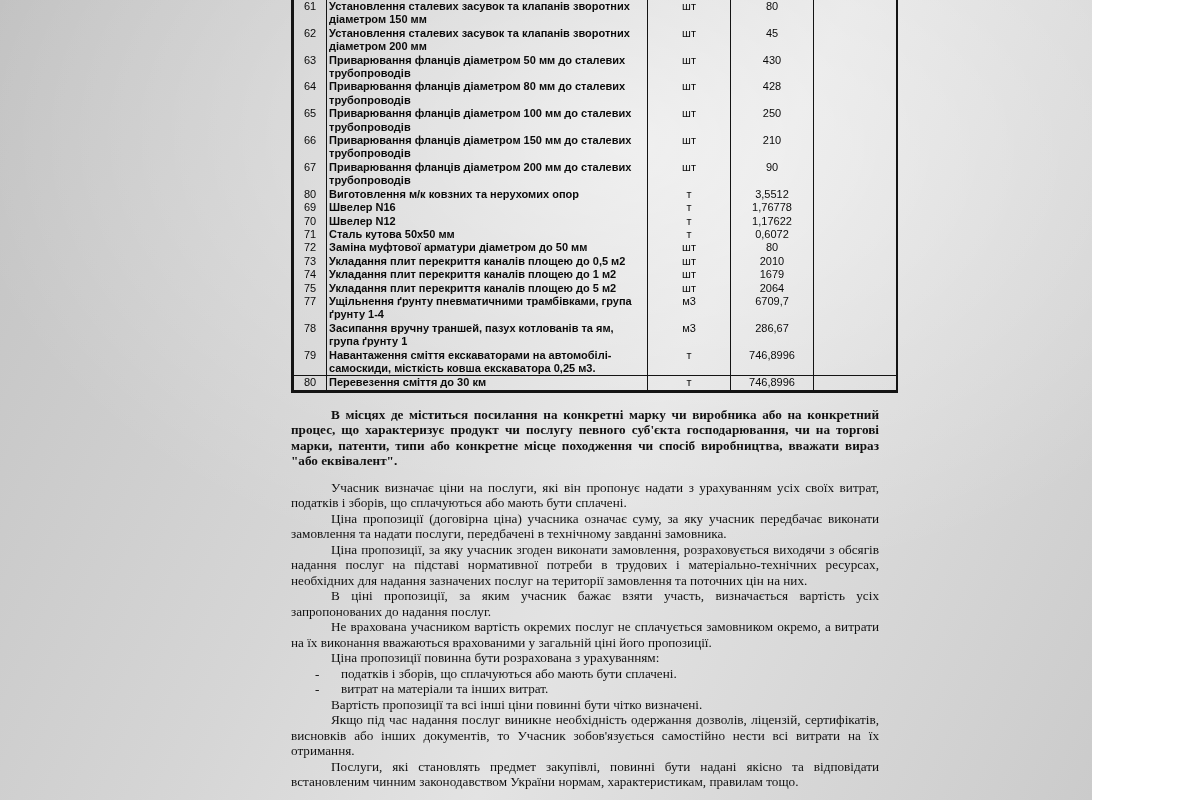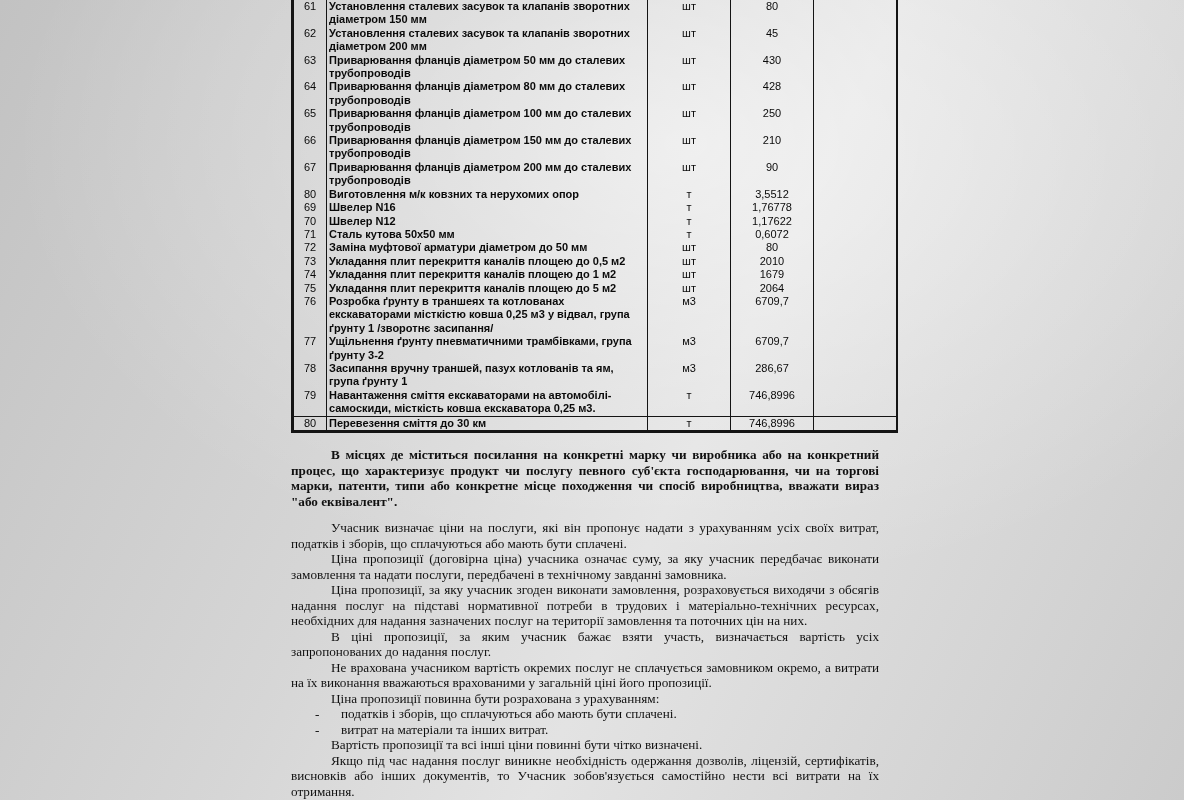--- a/index.html
+++ b/index.html
@@ -1,18 +1,18 @@
 <!DOCTYPE html>
 <html><head>
 <meta charset="utf-8">
 <style>
   html,body{margin:0;padding:0;}
   .page{
     position:relative;
-    width:1184px;height:800px;
+    width:1092px;height:800px;
     overflow:hidden;
     background:
       radial-gradient(ellipse 900px 600px at 58% 18%, rgba(255,255,255,0.55) 0%, rgba(255,255,255,0.18) 45%, rgba(255,255,255,0) 75%),
       linear-gradient(115deg,#c2c2c2 0%, #d6d6d6 38%, #e3e3e3 58%, #cbcbcb 100%);
     font-family:"Liberation Sans",sans-serif;
   }
   .content{
     position:absolute;left:291px;top:0;width:600px;
   }
   
@@ -172,29 +172,22 @@
             <td class="c-note"></td>
           </tr>
           <tr>
             <td class="c-num">75</td>
             <td class="c-desc">Укладання плит перекриття каналів площею до 5 м2</td>
             <td class="c-unit">шт</td>
             <td class="c-qty">2064</td>
             <td class="c-note"></td>
           </tr>
           <tr>
-            <td class="c-num">76</td>
-            <td class="c-desc">Розробка ґрунту в траншеях та котлованах екскаваторами місткістю ковша 0,25 м3 у відвал, група ґрунту 1 /зворотнє засипання/</td>
-            <td class="c-unit">м3</td>
-            <td class="c-qty">6709,7</td>
-            <td class="c-note"></td>
-          </tr>
-          <tr>
             <td class="c-num">77</td>
-            <td class="c-desc">Ущільнення ґрунту пневматичними трамбівками, група ґрунту 3-2</td>
+            <td class="c-desc">Ущільнення ґрунту пневматичними трамбівками, група ґрунту 1-4</td>
             <td class="c-unit">м3</td>
             <td class="c-qty">6709,7</td>
             <td class="c-note"></td>
           </tr>
           <tr>
             <td class="c-num">78</td>
             <td class="c-desc">Засипання вручну траншей, пазух котлованів та ям, група ґрунту 1</td>
             <td class="c-unit">м3</td>
             <td class="c-qty">286,67</td>
             <td class="c-note"></td>

